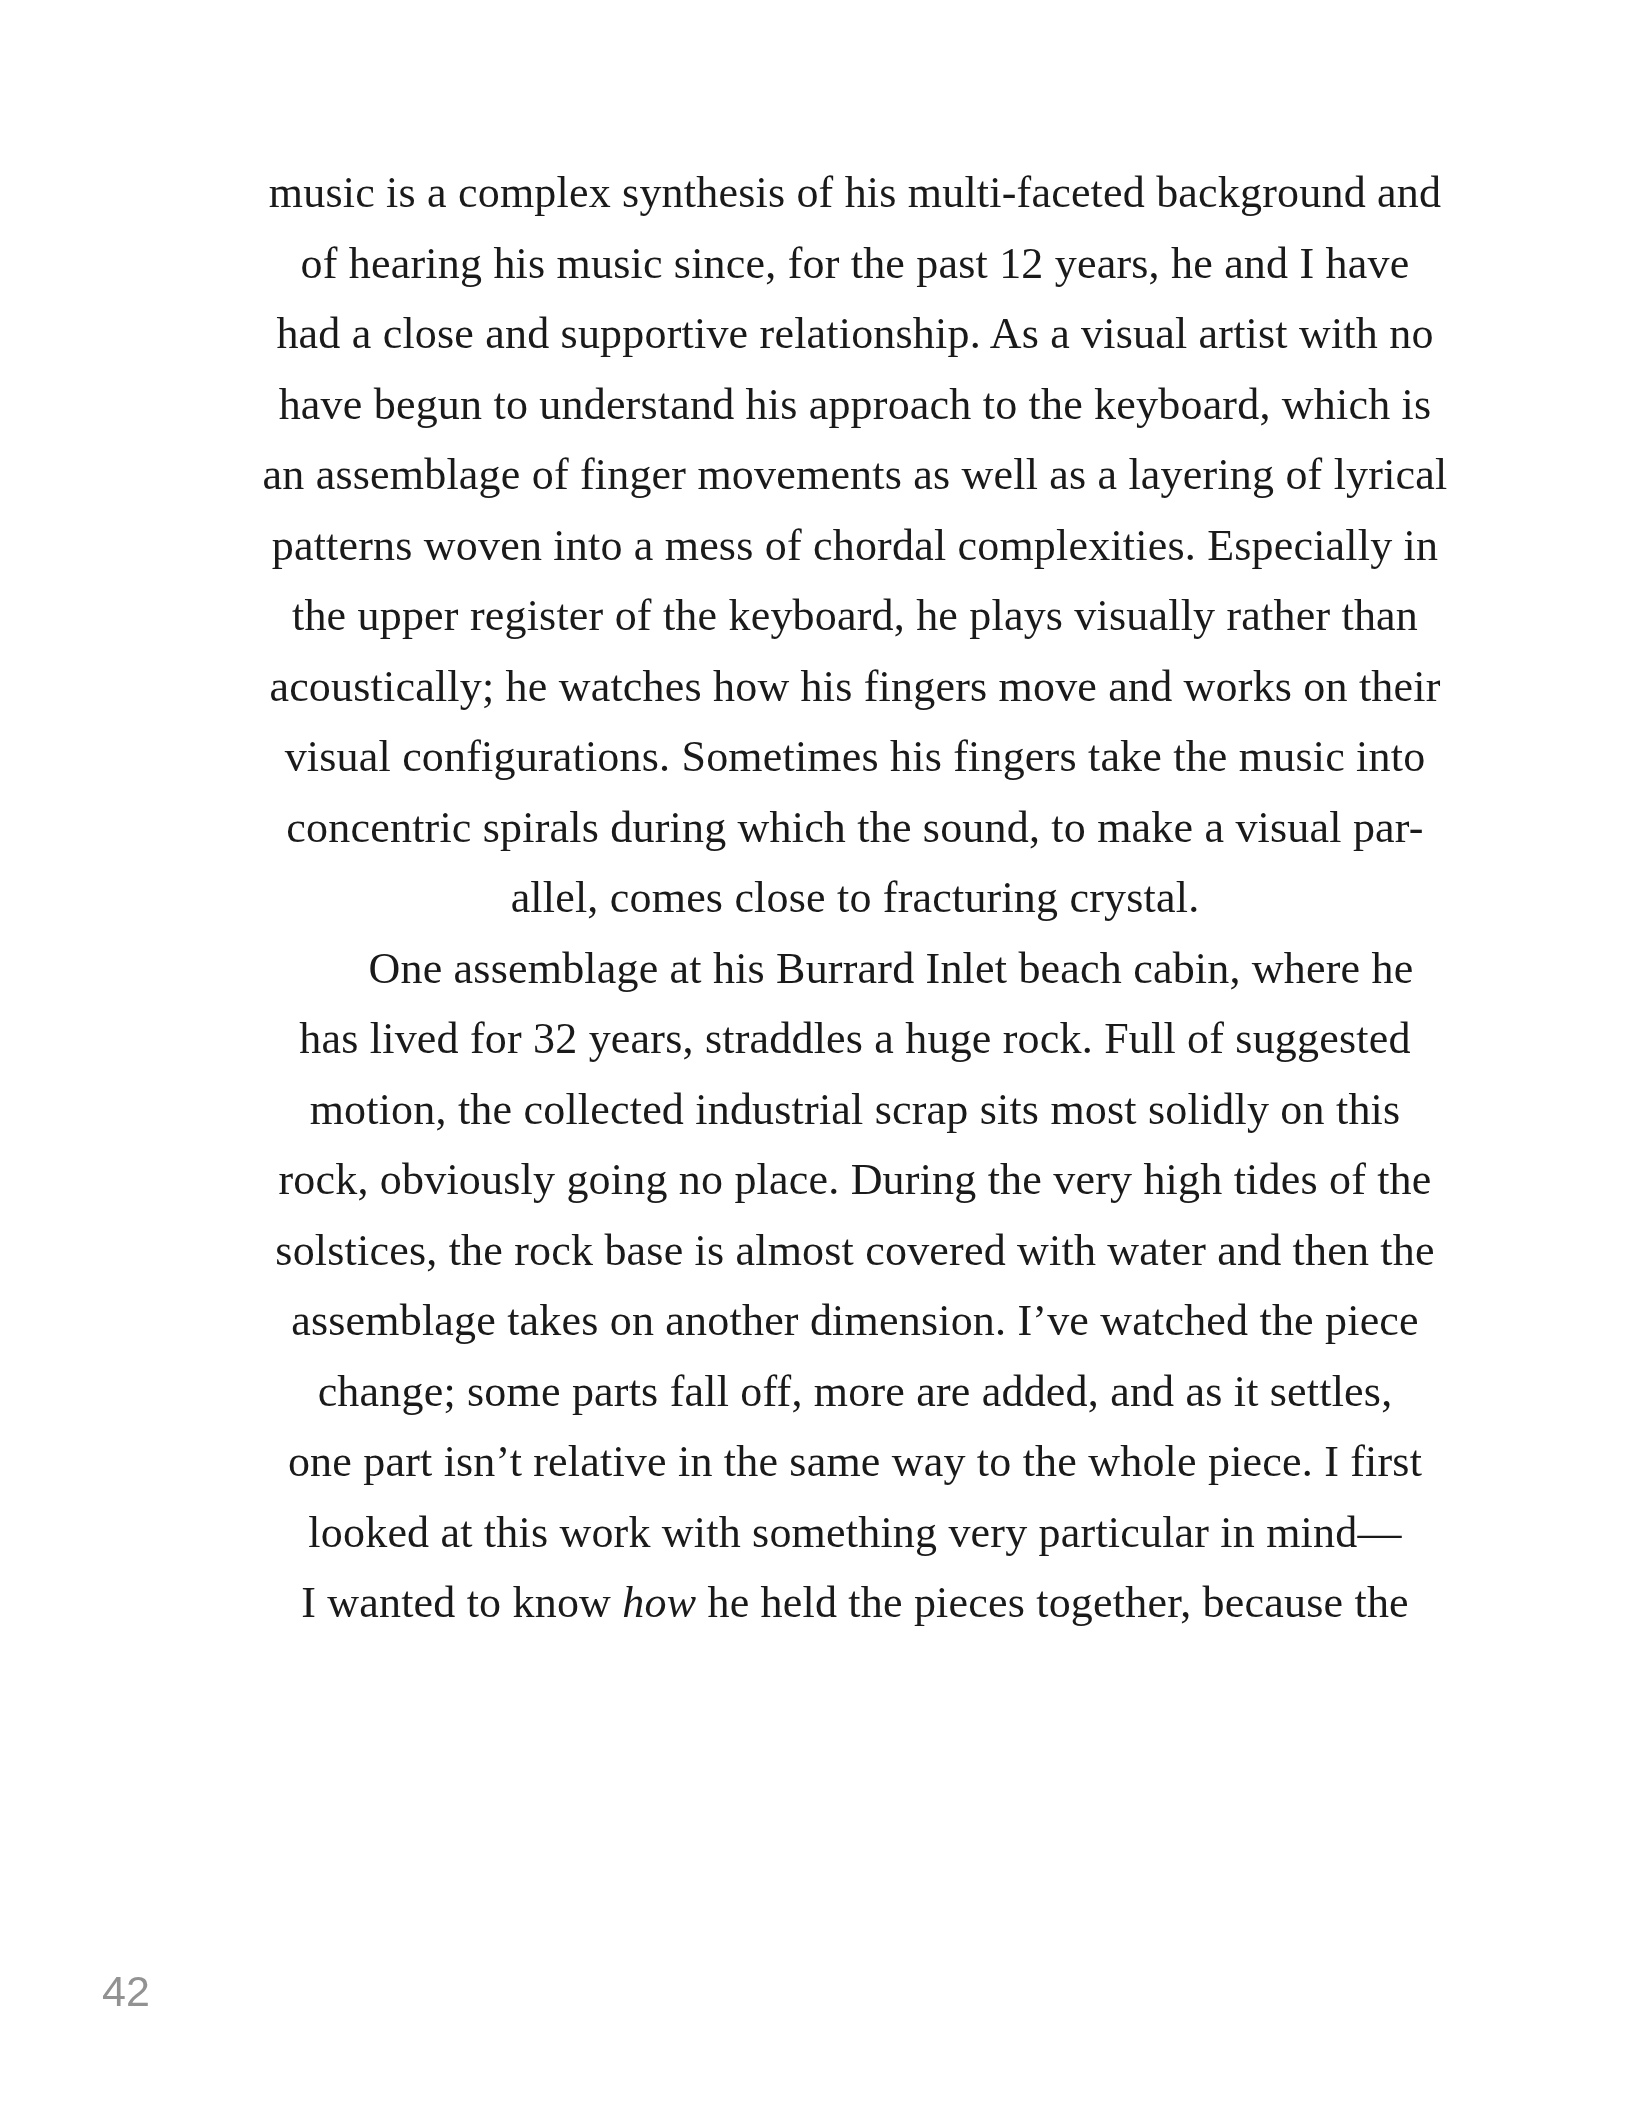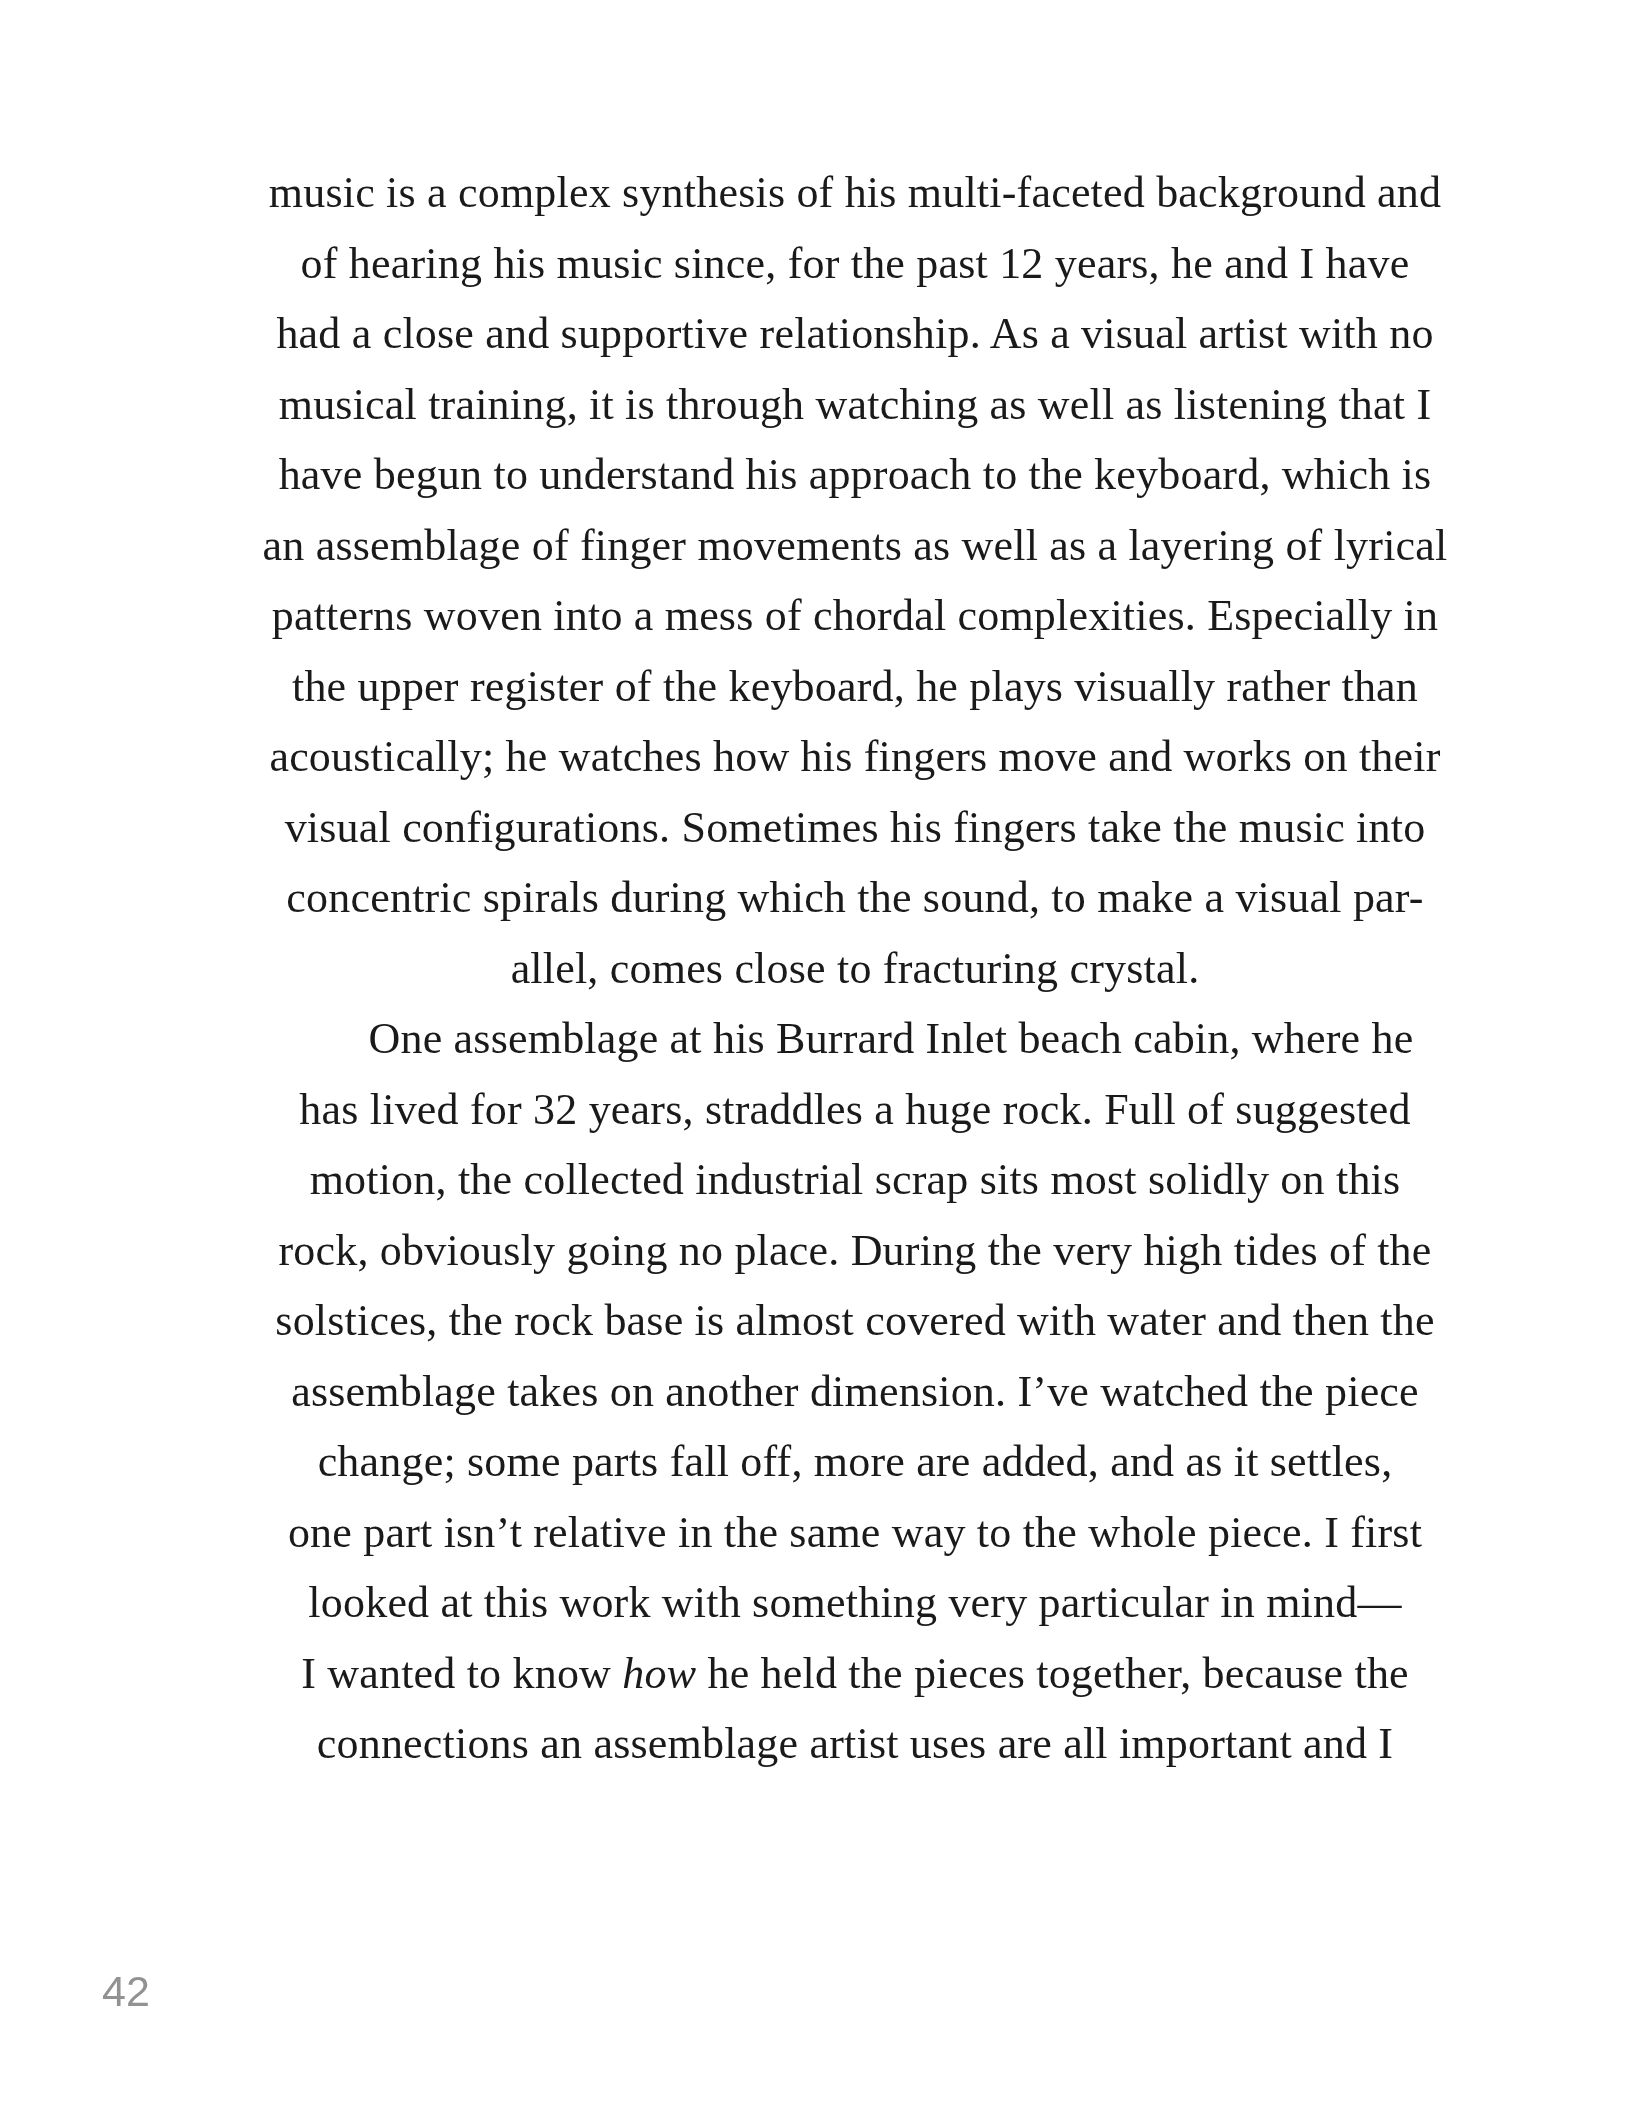--- a/index.html
+++ b/index.html
@@ -46,35 +46,33 @@
     margin-top: 16px;
   }
 </style>
 </head>
 <body>
 
 <main class="text-block">
   <div class="line">music is a complex synthesis of his multi-faceted background and</div>
   <div class="line">of hearing his music since, for the past 12 years, he and I have</div>
   <div class="line">had a close and supportive relationship. As a visual artist with no</div>
-  <div class="line">musical training, it is through watching as well as listening that I</div>
   <div class="line">have begun to understand his approach to the keyboard, which is</div>
   <div class="line">an assemblage of finger movements as well as a layering of lyrical</div>
   <div class="line">patterns woven into a mess of chordal complexities. Especially in</div>
   <div class="line">the upper register of the keyboard, he plays visually rather than</div>
   <div class="line">acoustically; he watches how his fingers move and works on their</div>
   <div class="line">visual configurations. Sometimes his fingers take the music into</div>
   <div class="line">concentric spirals during which the sound, to make a visual par-</div>
   <div class="line">allel, comes close to fracturing crystal.</div>
   <div class="line indent">One assemblage at his Burrard Inlet beach cabin, where he</div>
   <div class="line">has lived for 32 years, straddles a huge rock. Full of suggested</div>
   <div class="line">motion, the collected industrial scrap sits most solidly on this</div>
   <div class="line">rock, obviously going no place. During the very high tides of the</div>
   <div class="line">solstices, the rock base is almost covered with water and then the</div>
   <div class="line">assemblage takes on another dimension. I’ve watched the piece</div>
   <div class="line">change; some parts fall off, more are added, and as it settles,</div>
   <div class="line">one part isn’t relative in the same way to the whole piece. I first</div>
   <div class="line">looked at this work with something very particular in mind—</div>
   <div class="line"><span>I wanted to know </span><em>how</em><span> he held the pieces together, because the</span></div>
-  <div class="line">connections an assemblage artist uses are all important and I</div>
 </main>
 
 <div class="page-number">42</div>
 
 </body></html>

